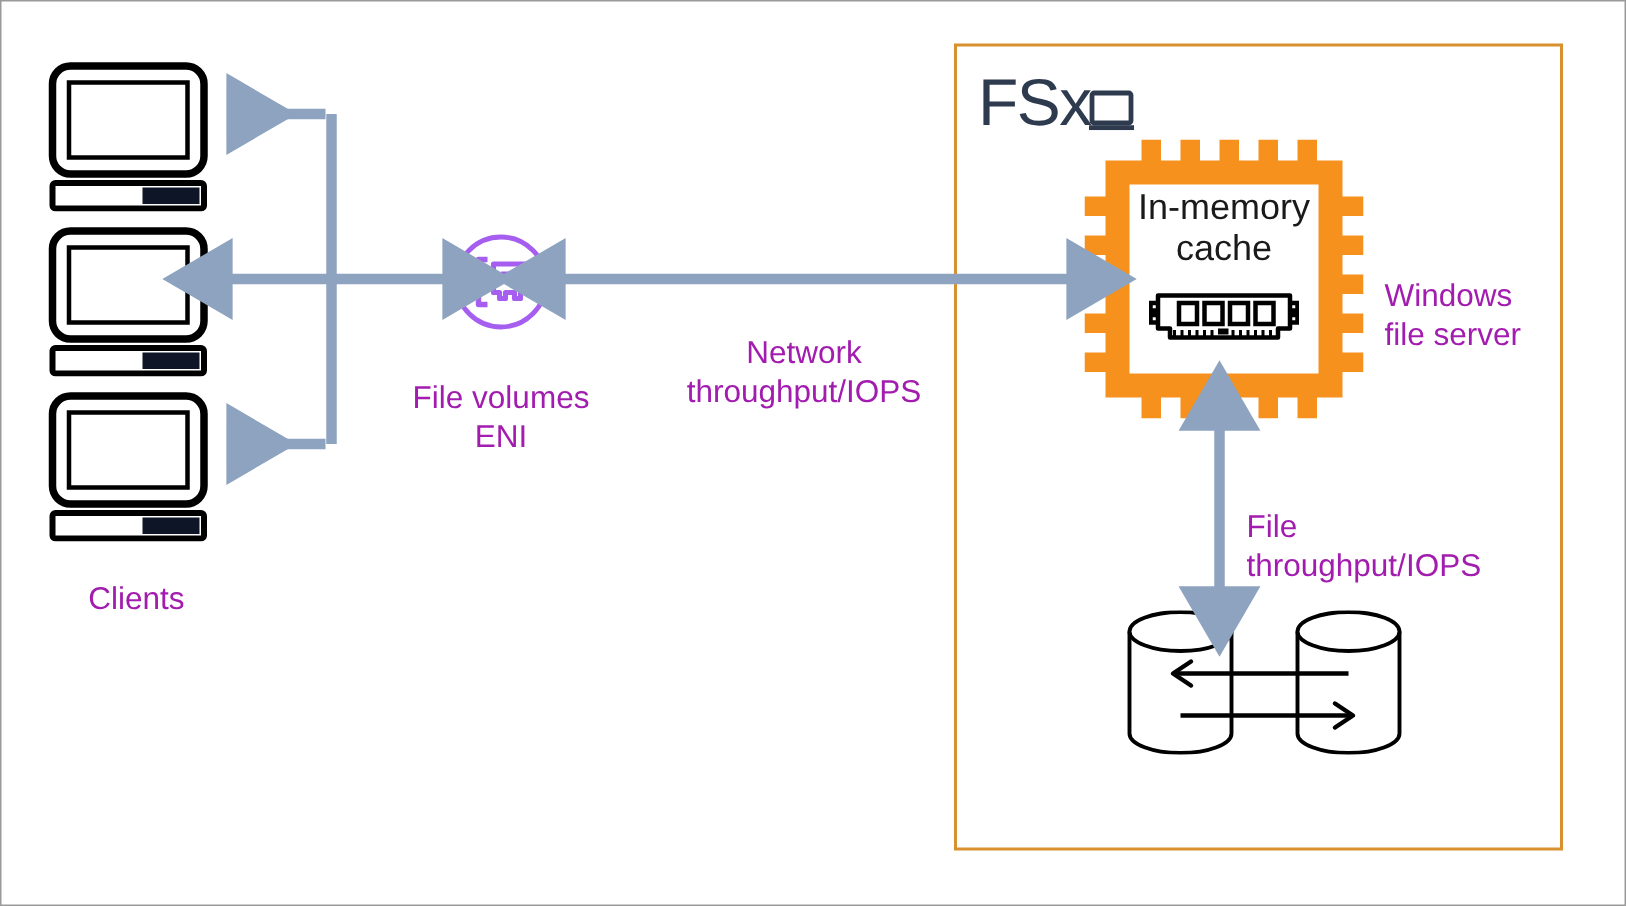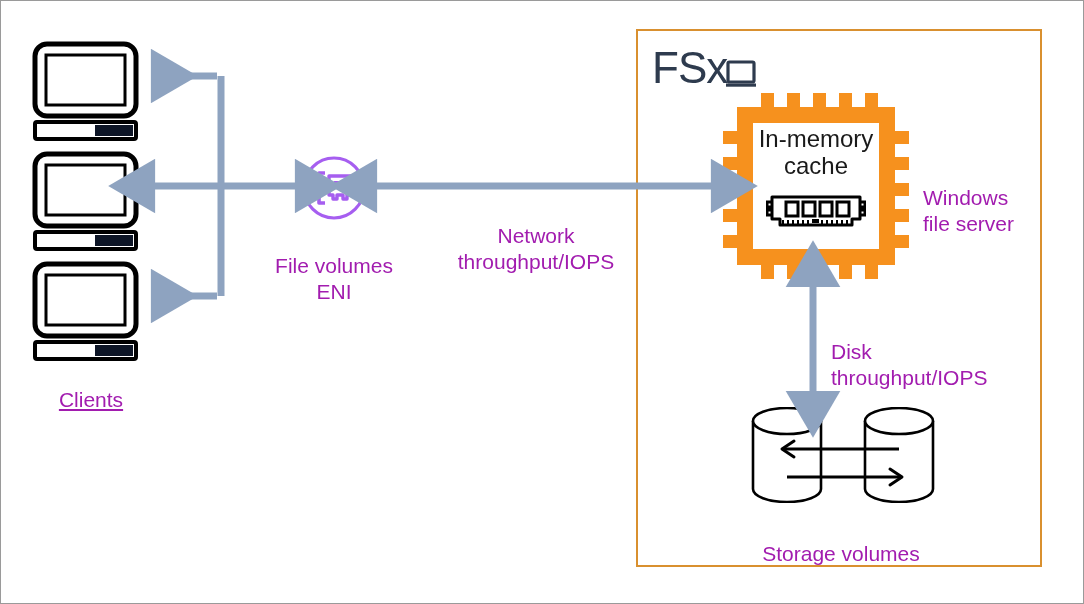--- a/index.html
+++ b/index.html
@@ -110,21 +110,21 @@
   
   #storage {
     position: absolute;
     left: 748px;
     top: 406px;
     width: 188px;
     height: 96px;
   }
 
   
-  #label-clients        { left: 30px;  top: 358px; width: 120px; text-decoration: underline; }
+  #label-clients        { left: 30px;  top: 358px; width: 120px; }
   #label-eni            { left: 253px; top: 224px; width: 160px; }
   #label-network        { left: 420px; top: 194px; width: 230px; }
   #label-windows        { left: 922px; top: 156px; width: 150px; }
   #label-disk           { left: 830px; top: 310px; width: 200px; }
   #label-storage        { left: 740px; top: 512px; width: 200px; }
 </style>
 </head>
 <body>
 
 <div id="canvas">
@@ -309,18 +309,17 @@
 
   <div class="lbl ctr" id="label-eni">File volumes
 ENI</div>
 
   <div class="lbl ctr" id="label-network">Network
 throughput/IOPS</div>
 
   <div class="lbl left" id="label-windows">Windows
 file server</div>
 
-  <div class="lbl left" id="label-disk">Disk
+  <div class="lbl left" id="label-disk">File
 throughput/IOPS</div>
 
-  <div class="lbl ctr" id="label-storage">Storage volumes</div>
 
 </div>
 
 </body></html>

